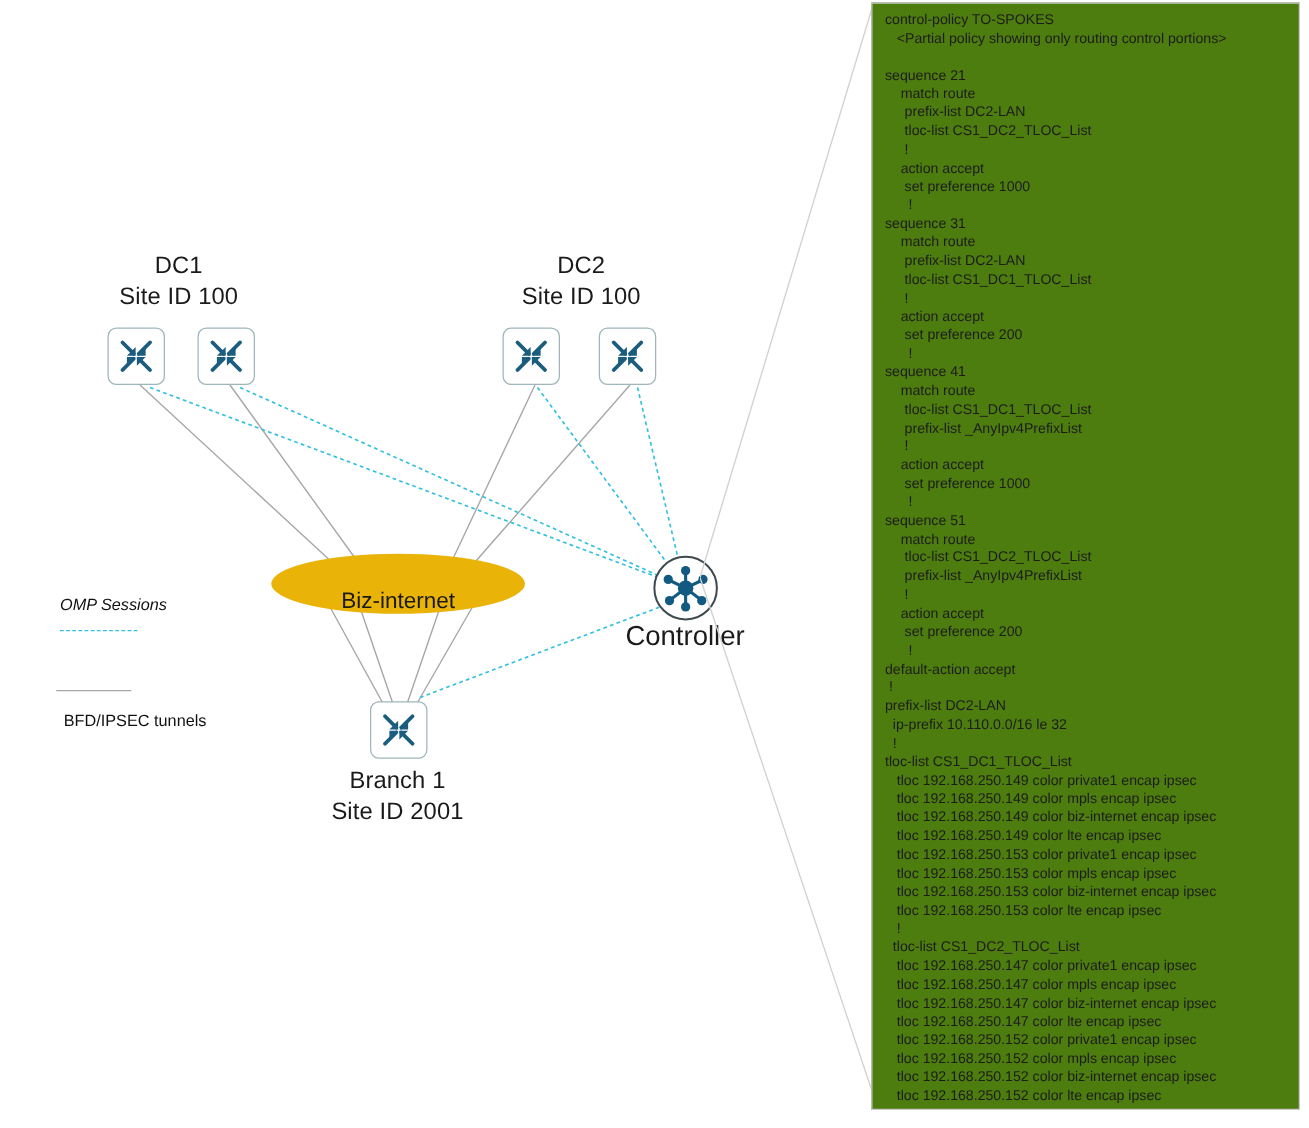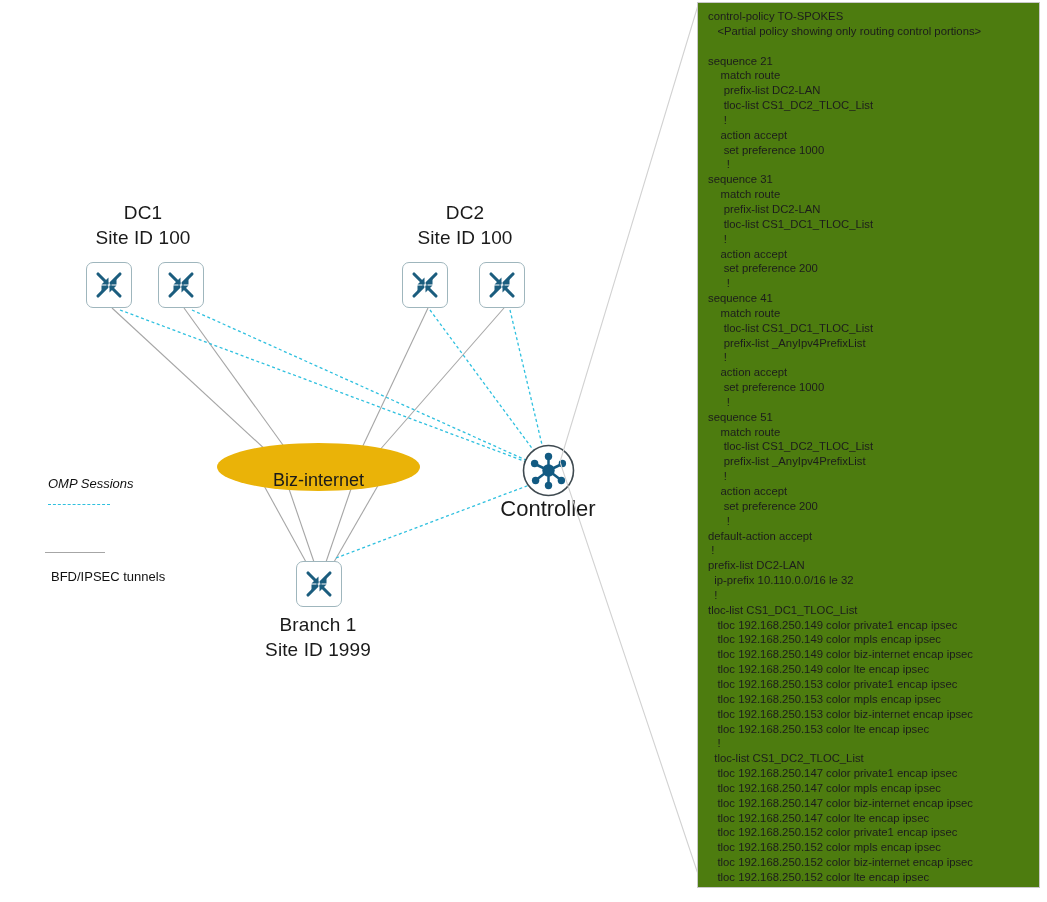--- a/index.html
+++ b/index.html
@@ -283,21 +283,21 @@
       </g>
       <g fill="#1b5d7e">
         <path d="M21.5 21.5 L14.5 21.5 L21.5 14.5 Z"></path>
         <path d="M22.5 21.5 L29.5 21.5 L29.5 14.5 Z"></path>
         <path d="M21.5 22.5 L14.5 22.5 L14.5 29.5 Z"></path>
         <path d="M22.5 22.5 L29.5 22.5 L22.5 29.5 Z"></path>
       </g>
     </svg>
   </div>
   <div class="site-label" style="left:243px; top:612px; width:150px;">Branch 1
-Site ID 1999</div>
+Site ID 2001</div>
 
   <div class="legend-text" style="left:48px; top:476px;font-style:italic;">OMP Sessions</div>
   <div class="legend-swatch dashed" style="left:48px; top:504px;"></div>
 
   <div class="legend-text" style="left:51px; top:525px;margin-top:44px;">BFD/IPSEC tunnels</div>
   <div class="legend-swatch solid" style="left:45px; top:552px;"></div>
 </div>
 
 <svg id="callout-connector" viewBox="0 0 150 902">
   <polyline points="139,2 0,462 142,886" fill="none" stroke="#d2d2d2" stroke-width="1.1"></polyline>

